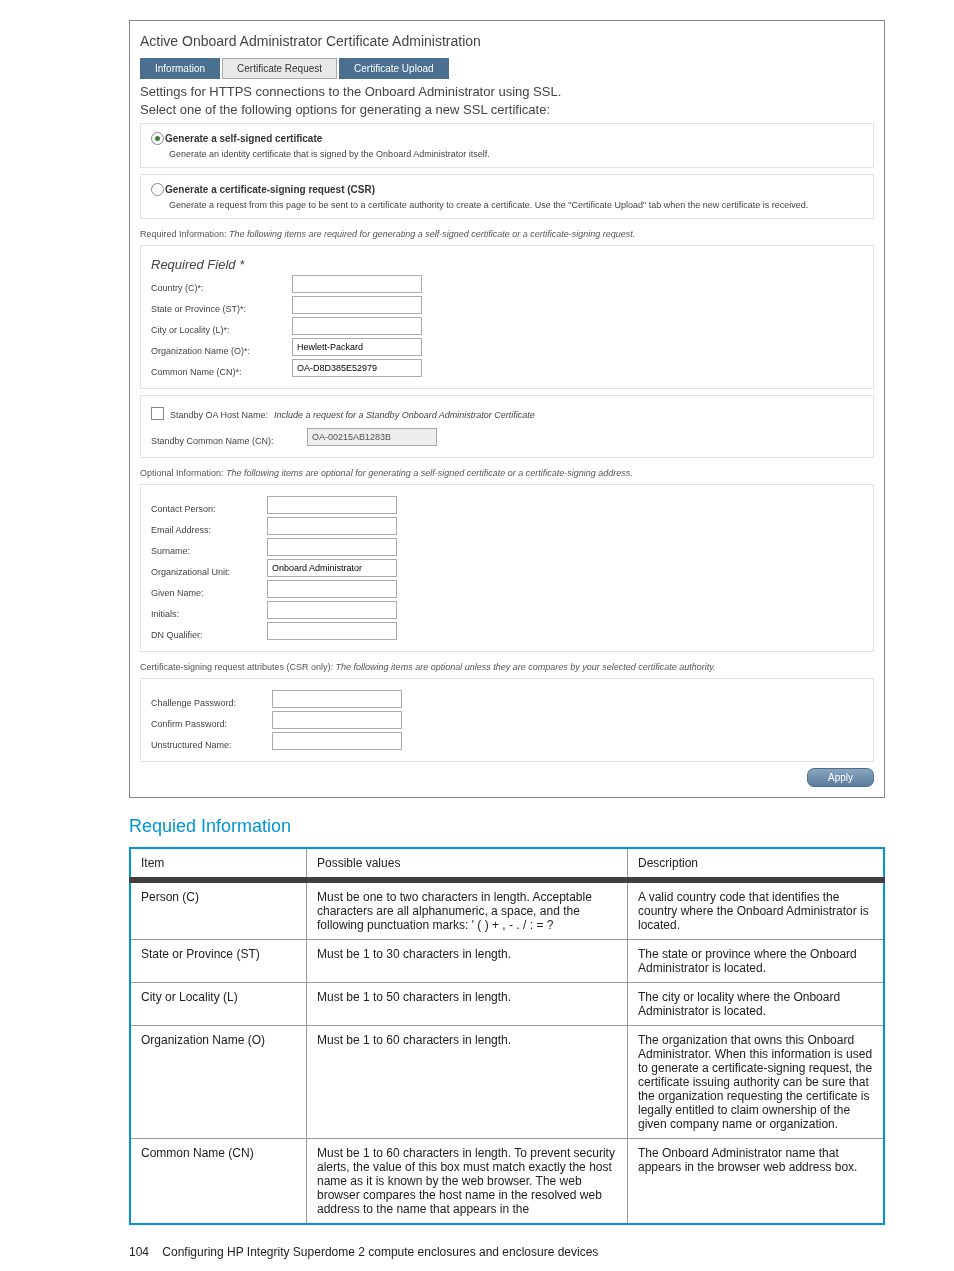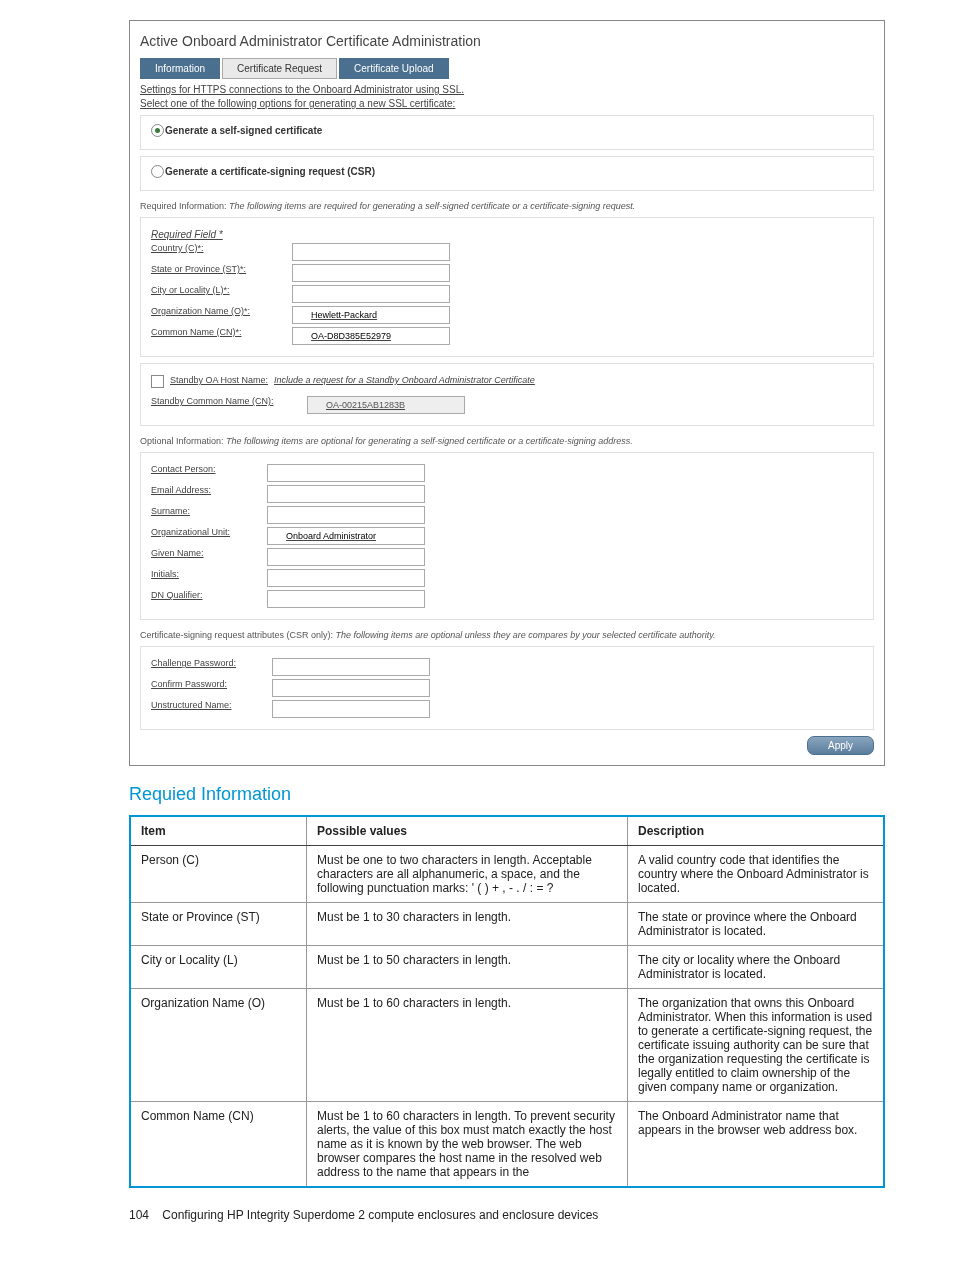--- a/index.html
+++ b/index.html
@@ -2,41 +2,41 @@
 <html><head>
 <meta charset="utf-8">
 <style>
   body { margin: 0; font-family: Arial, sans-serif; font-size: 11px; background: #fff; color: #333; }
   .page { width: 896px; margin: 0 auto; padding: 0 40px 20px 100px; box-sizing: border-box; }
   .screenshot-box { border: 1px solid #888; margin: 20px 0 15px 0; padding: 8px 10px 10px 10px; background: #fff; }
   .title { font-size: 14px; font-weight: normal; color: #444; margin: 4px 0 8px 0; }
   .tabs { display: flex; gap: 2px; margin-bottom: 6px; }
   .tab { padding: 4px 14px; font-size: 10px; border: 1px solid #aaa; background: #e9e9e9; color: #333; position: relative; top: 1px; }
   .tab.active { background: #4a6f8f; color: #fff; border-color: #4a6f8f; }
-  .desc { font-size: 10px; color: #444; margin: 3px 0; text-decoration: underline; }
+  .desc { font-size: 13px; color: #444; margin: 3px 0; }
   .option-block { border: 1px solid #e0e0e0; padding: 8px 10px; margin: 6px 0; }
   .radio-row { display: flex; align-items: center; gap: 1px; margin-bottom: 4px; }
   .radio-dot { width: 11px; height: 11px; border-radius: 50%; border: 1px solid #888; display: inline-flex; align-items: center; justify-content: center; }
   .radio-dot.on::after { content: ""; width: 5px; height: 5px; border-radius: 50%; background: #3b7a3b; }
   .radio-label { font-size: 10px; font-weight: bold; color: #333; }
   .sub-desc { font-size: 9px; color: #444; margin-left: 18px; }
   .section-label { font-size: 9px; color: #555; margin: 10px 0 4px 0; }
   .section-label .em { font-style: italic; }
   .field-block { border: 1px solid #e0e0e0; padding: 8px 10px; margin: 6px 0; }
-  .field-row { display: flex; align-items: flex-start; gap: 6px; margin: 3px 0; font-size: 9px; color: #444; text-decoration: underline; }
+  .field-row { display: flex; align-items: flex-end; gap: 6px; margin: 3px 0; font-size: 9px; color: #444; }
   .field-row .lab { width: 135px; }
-  .field-row input[type="text"] { height: 14px; font-size: 9px; padding: 1px 18px; border: 1px solid #aaa; width: 120px; }
+  .field-row input[type="text"] { height: 14px; font-size: 9px; padding: 1px 4px; border: 1px solid #aaa; width: 120px; }
   .standby-row input[type="text"] { width: 120px; }
   .chk { width: 11px; height: 11px; border: 1px solid #888; display: inline-block; }
   .apply-row { text-align: right; margin-top: 6px; }
   .apply-btn { display: inline-block; padding: 3px 20px; font-size: 10px; background: linear-gradient(#8aa5bf,#5a7d9c); color: #fff; border: 1px solid #4a6f8f; border-radius: 7px; }
   .required-header { color: #0096d6; font-size: 18px; font-weight: normal; margin: 18px 0 10px 0; }
   table.req { width: 100%; border-collapse: collapse; border: 2px solid #0096d6; }
   table.req th, table.req td { border: 1px solid #999; padding: 7px 10px; vertical-align: top; font-size: 12px; color: #222; text-align: left; }
-  table.req th { font-weight: bold; border-bottom: 1px solid #404040; }
+  table.req th { font-weight: normal; border-bottom: 6px solid #404040; }
   .footer { font-size: 12px; color: #222; margin-top: 20px; }
   .footer .pg { display: inline-block; width: 30px; }
 </style>
 </head>
 <body>
 
 <div class="page">
 
   <div class="screenshot-box">
     <div class="title">Active Onboard Administrator Certificate Administration</div>
@@ -48,27 +48,29 @@
     </div>
 
     <div class="desc">Settings for HTTPS connections to the Onboard Administrator using SSL.</div>
     <div class="desc">Select one of the following options for generating a new SSL certificate:</div>
 
     <div class="option-block">
       <div class="radio-row">
         <span class="radio-dot on"></span>
         <span class="radio-label">Generate a self-signed certificate</span>
       </div>
+      <div class="sub-desc">Generate an identity certificate that is signed by the Onboard Administrator itself.</div>
     </div>
 
     <div class="option-block">
       <div class="radio-row">
         <span class="radio-dot"></span>
         <span class="radio-label">Generate a certificate-signing request (CSR)</span>
       </div>
+      <div class="sub-desc">Generate a request from this page to be sent to a certificate authority to create a certificate. Use the "Certificate Upload" tab when the new certificate is received.</div>
     </div>
 
     <div class="section-label">
       <span>Required Information:</span> <span class="em">The following items are required for generating a self-signed certificate or a certificate-signing request.</span>
     </div>
 
     <div class="field-block">
       <div class="desc" style="font-style:italic">Required Field *</div>
       <div class="field-row">
           <span class="lab">Country (C)*:</span>

